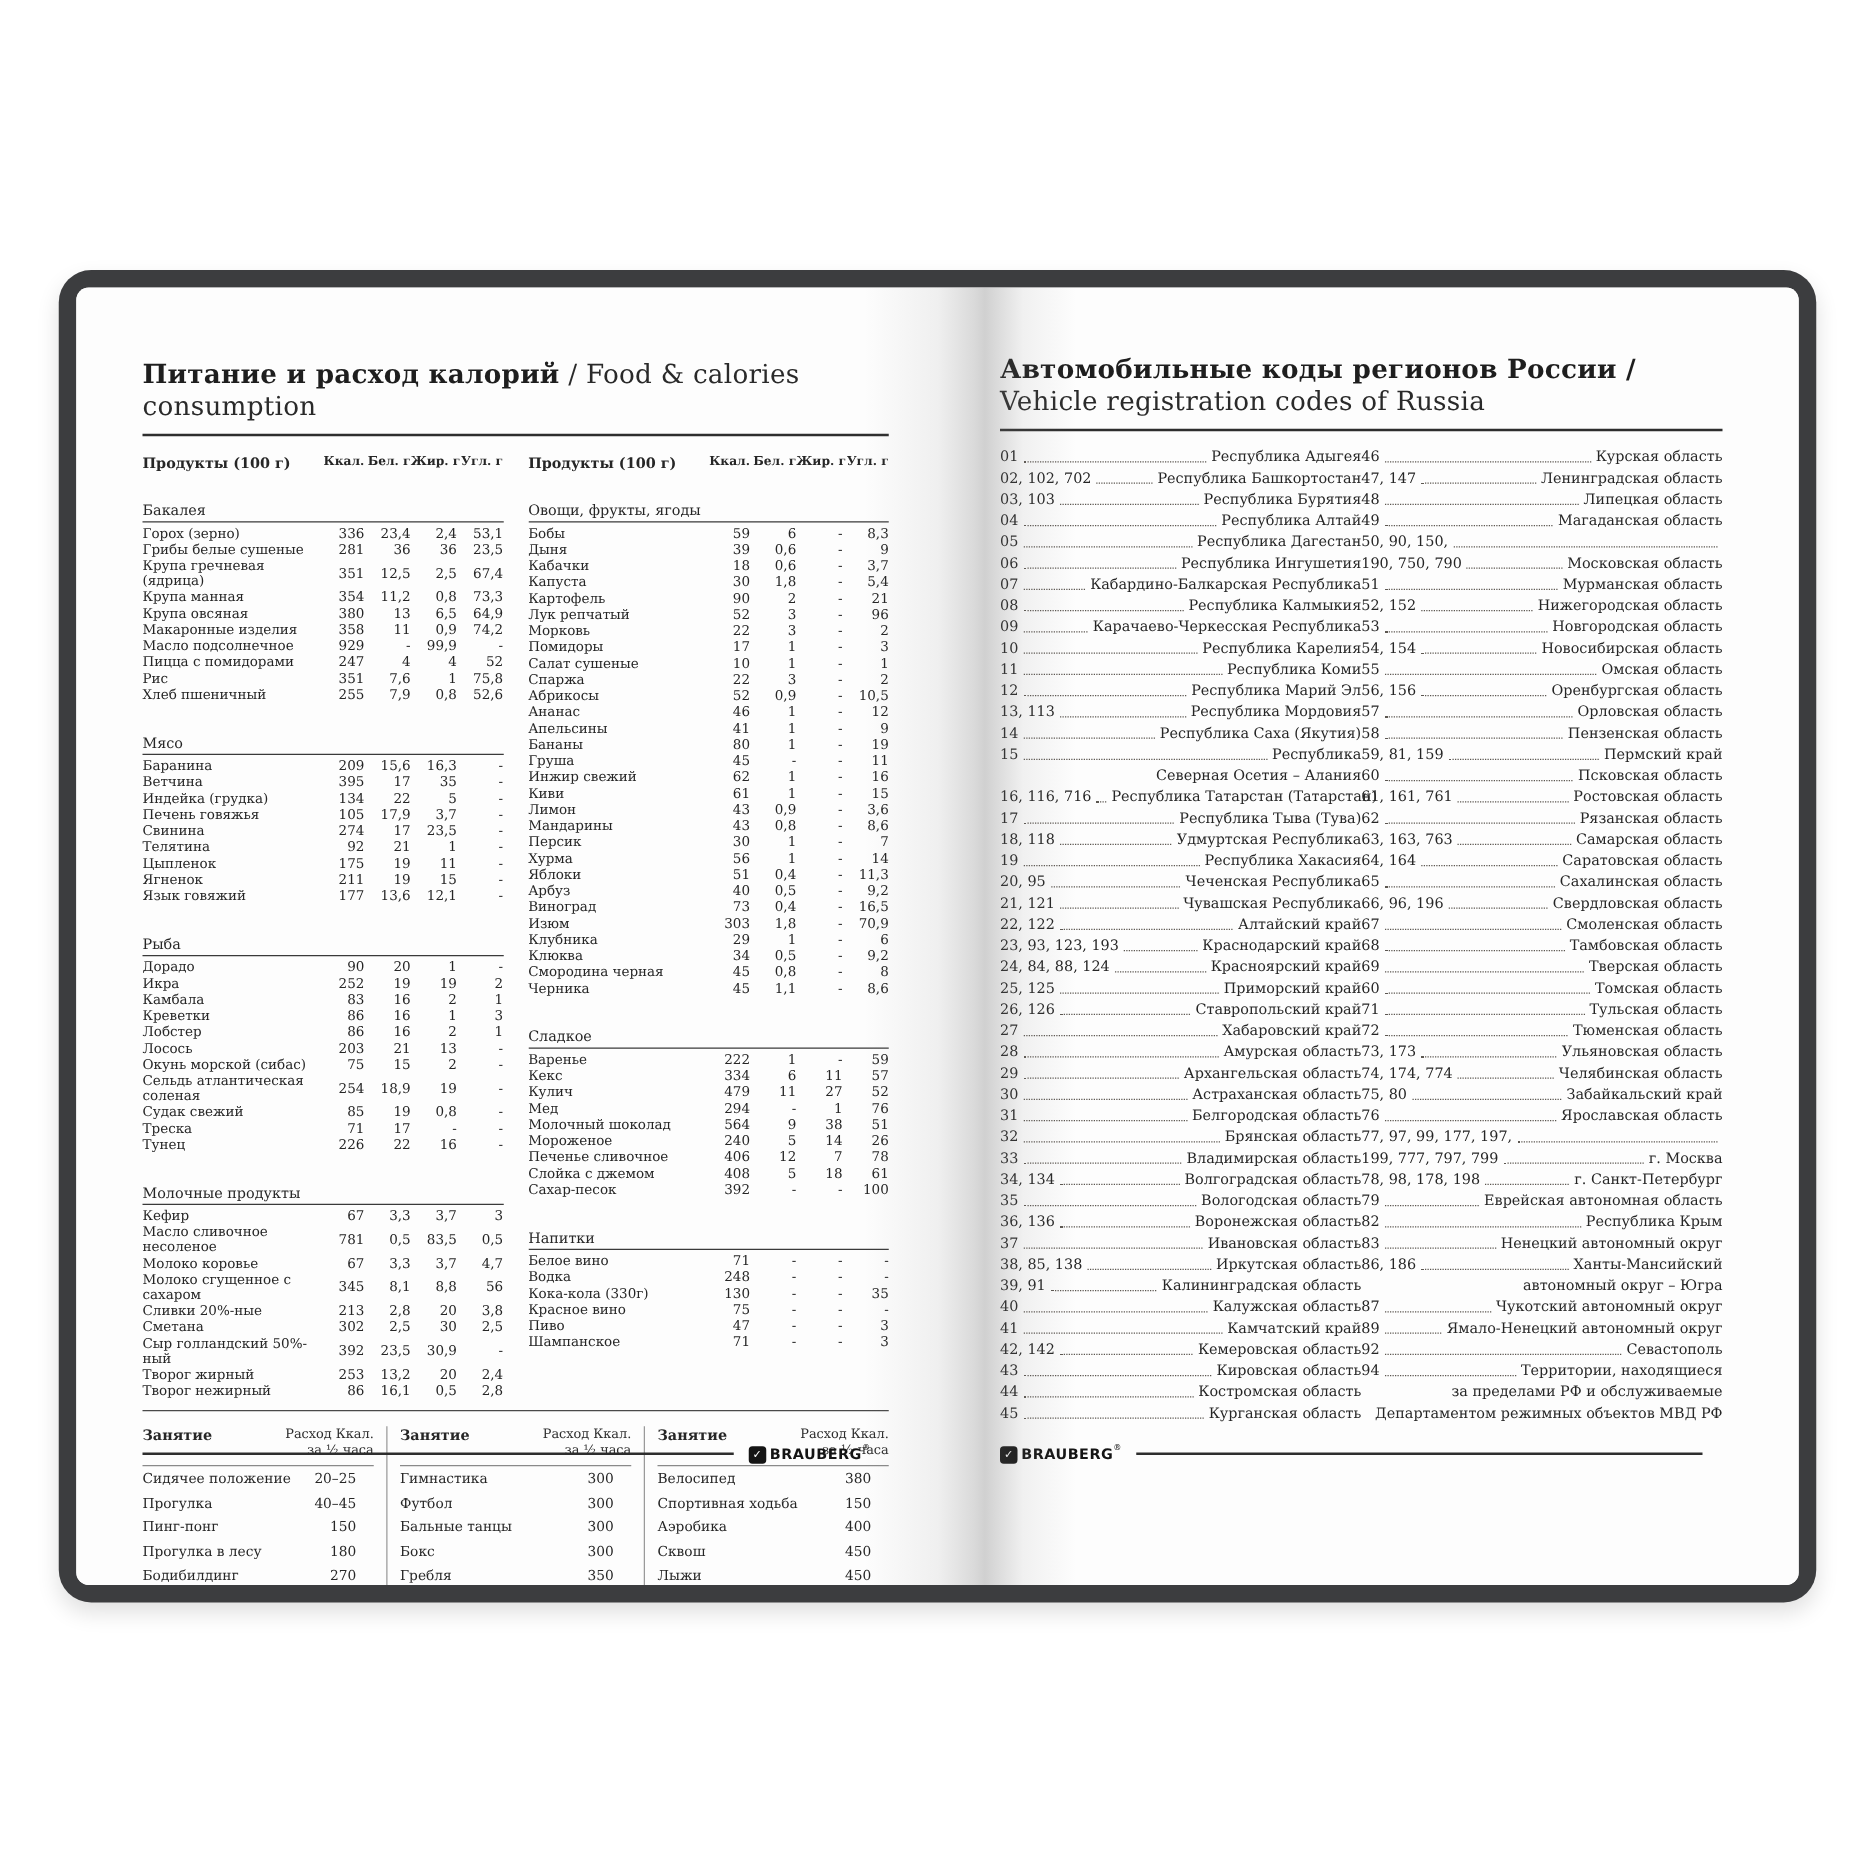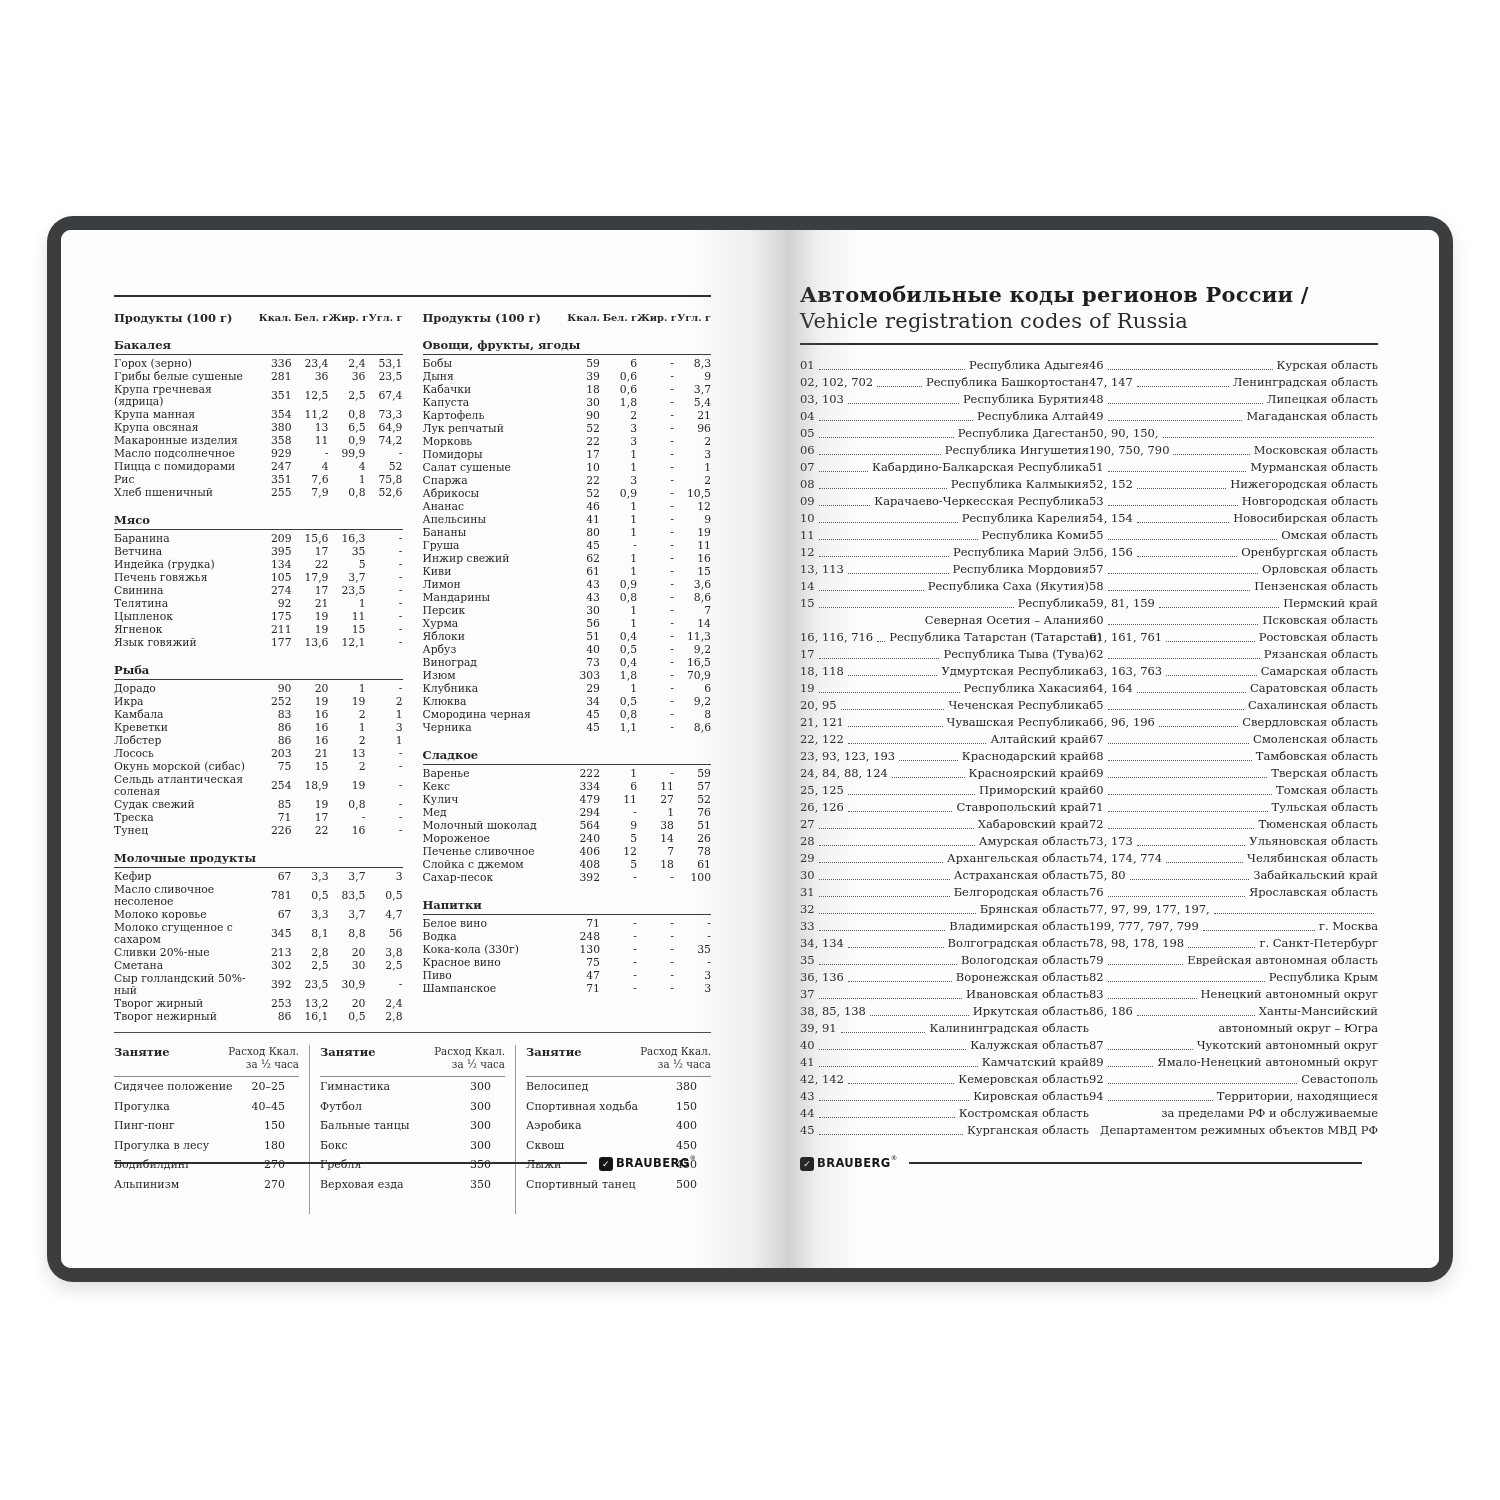--- a/index.html
+++ b/index.html
@@ -27,21 +27,21 @@
 
   .food-wrap { display:flex; gap:20px; margin-top:14px; }
   .food-col { flex:1; min-width:0; }
 
   .frow { display:flex; align-items:center; line-height:12px; min-height:13px; padding:0.5px 0; }
   .fname { flex:1; font-size:10.8px; padding-right:4px; }
   .fnum  { width:37px; text-align:right; font-size:10.8px; white-space:nowrap; }
   .fhead { margin-bottom:6px;justify-content:space-between; }
   .fhead .fname { font-weight:bold; font-size:11.5px; }
   .fhead .fnum  { font-weight:bold; font-size:9.8px; }
-  .fsec { font-weight:bold; font-size:11.5px; margin-top:14px; margin-bottom:2px;
+  .fsec { font-weight:normal; font-size:11.5px; margin-top:25px; margin-bottom:2px;
           padding-bottom:2px; border-bottom:1.4px solid #3a3a3a; }
 
   .notes-rule { border:none; border-top:1.2px solid #4a4a4a; margin-top:9px; }
   .notes { margin-top:8px; }
   .note-line { font-style:italic; font-size:11.5px; line-height:15.5px; color:#2b2b2b; }
 
   .act-wrap { display:flex; margin-top:12px; }
   .act-col { flex:1; min-width:0; padding:0 10px; }
   .act-col:first-child { padding-left:0; }
   .act-col:last-child { padding-right:0; }
@@ -81,20 +81,24 @@
 </style>
 </head>
 <body>
 
 <div class="stage">
   <div class="book">
     <div class="pages">
 
       <div class="page">
         <div class="content-l">
+          <div class="ptitle">
+            <span class="t-bold">Питание и расход калорий</span>
+            <span class="t-reg">/ Food &amp; calories consumption</span>
+          </div>
           <hr class="title-rule">
 
           <div class="food-wrap">
             <div class="food-col" id="food-col-0">
                 <div class="frow fhead">
                   <span class="fname">Продукты (100 г)</span>
                   <span class="fnum">Ккал.</span>
                   <span class="fnum">Бел. г</span>
                   <span class="fnum">Жир. г</span>
                   <span class="fnum">Угл. г</span>

